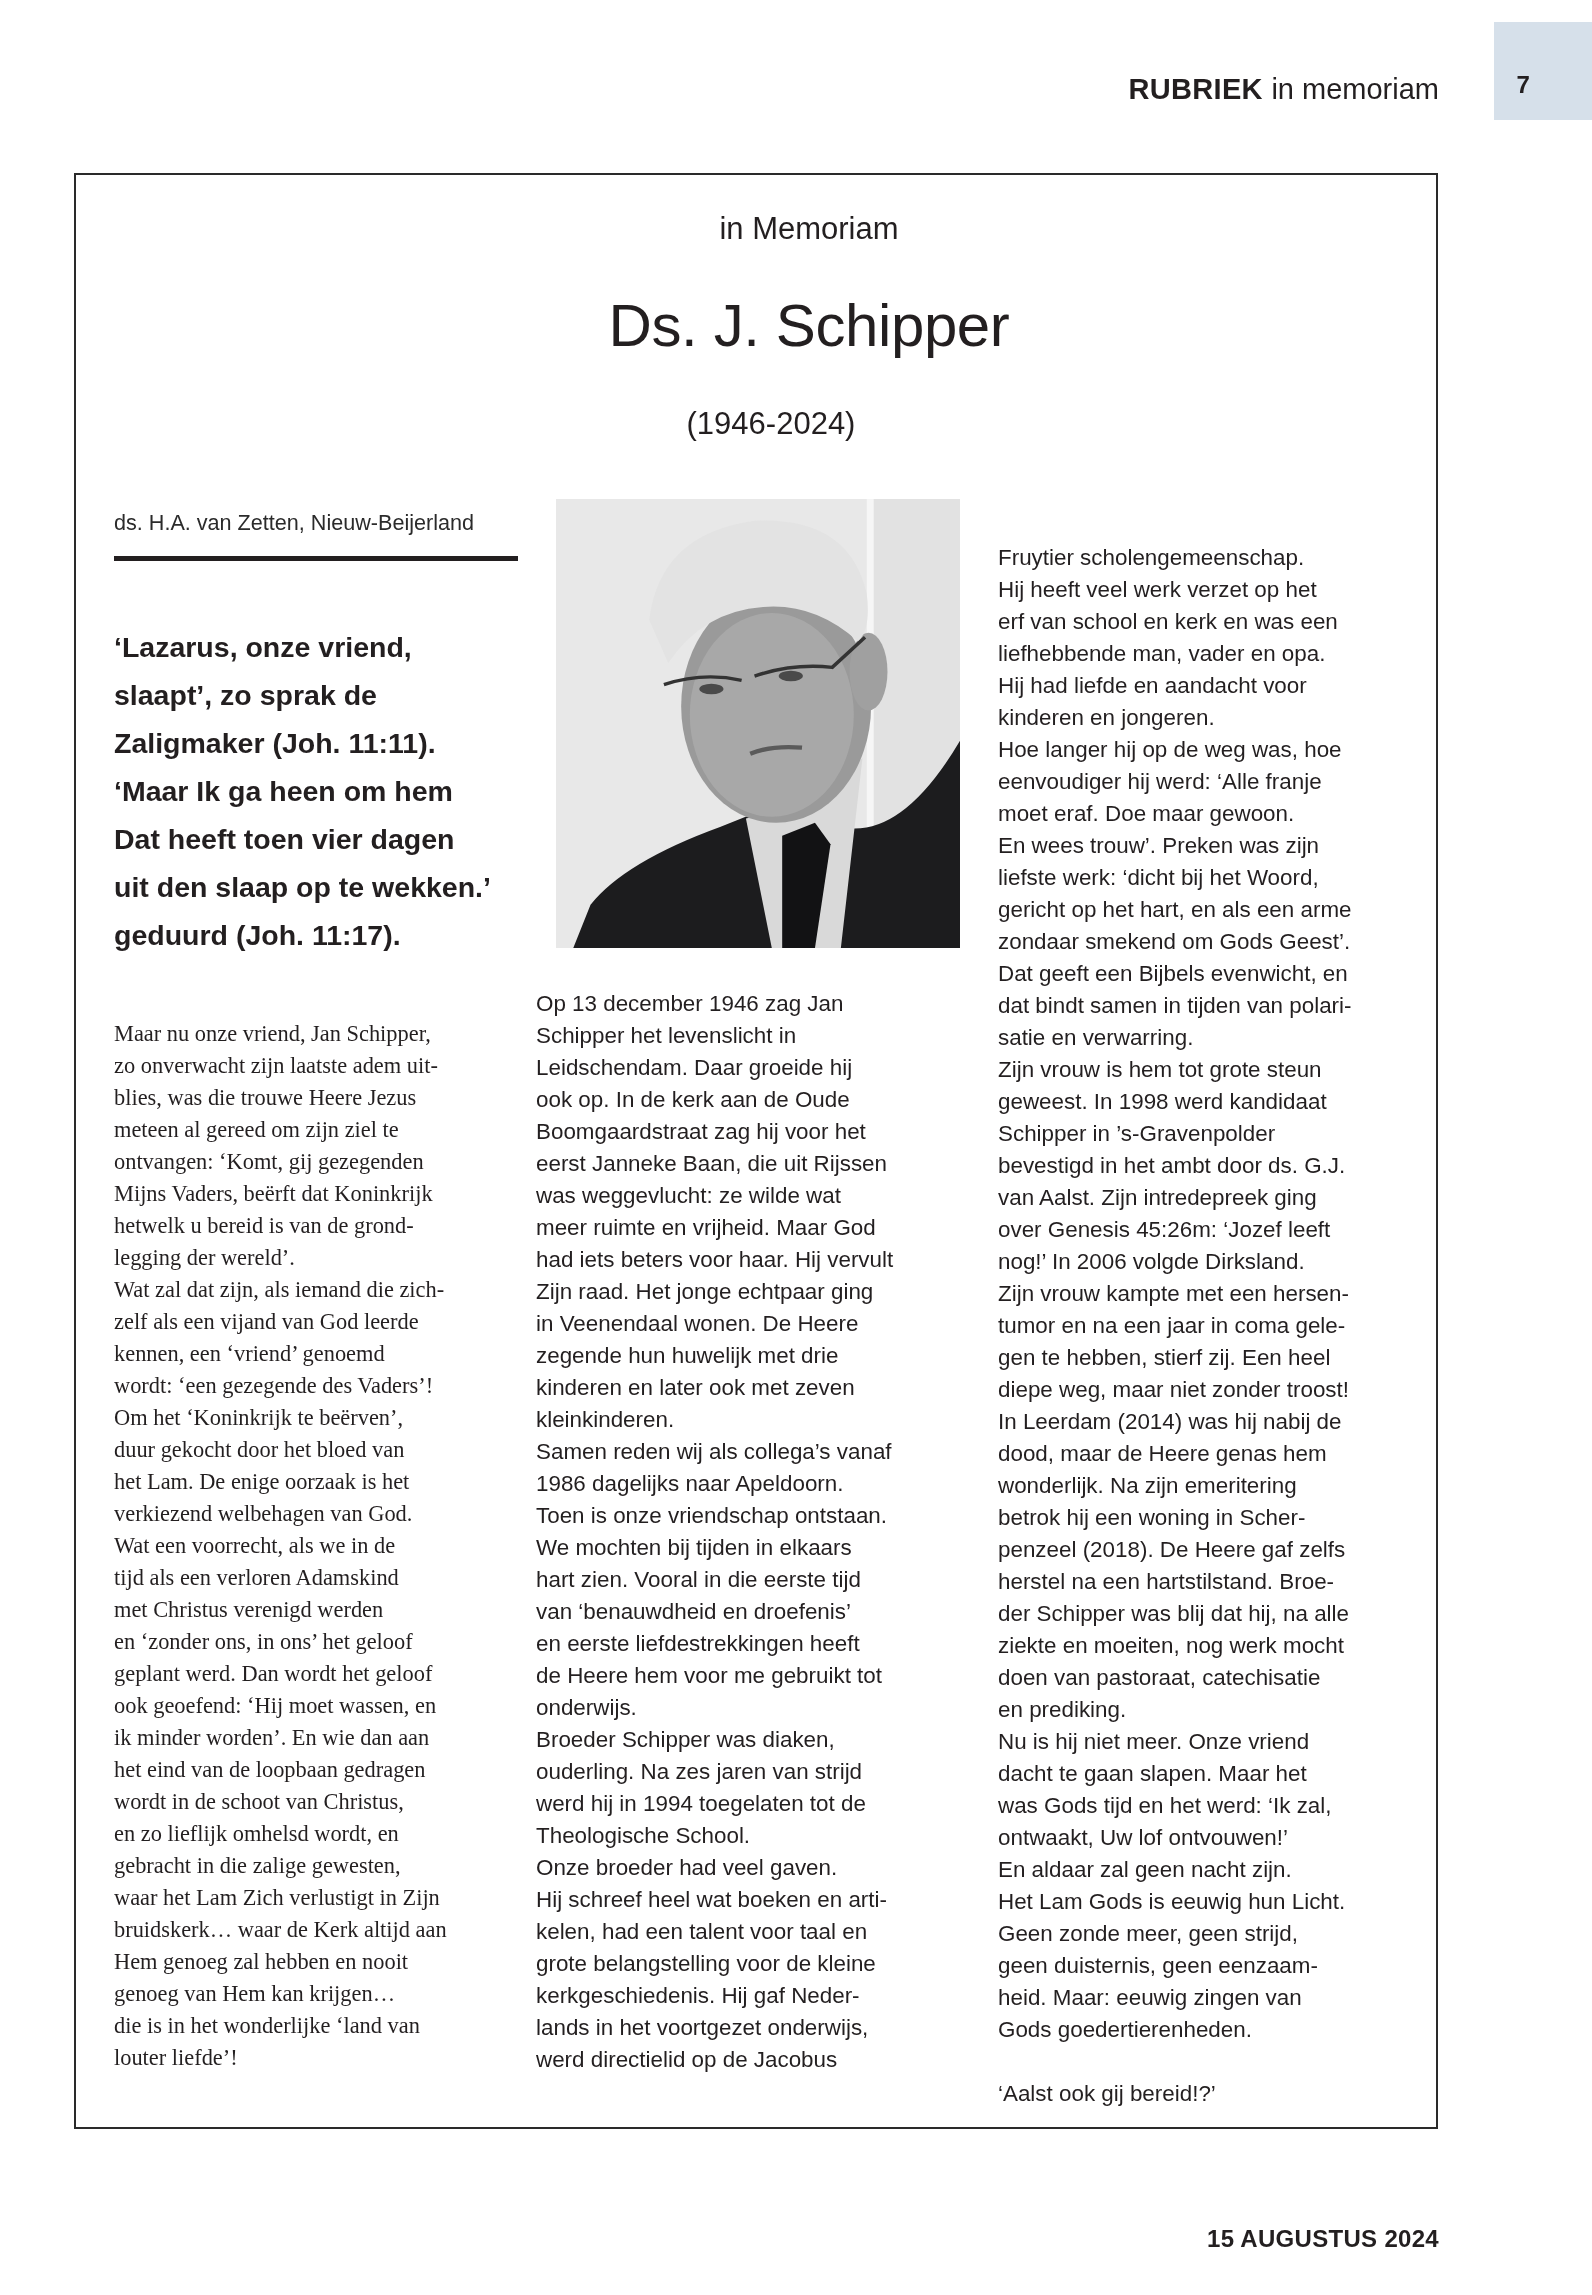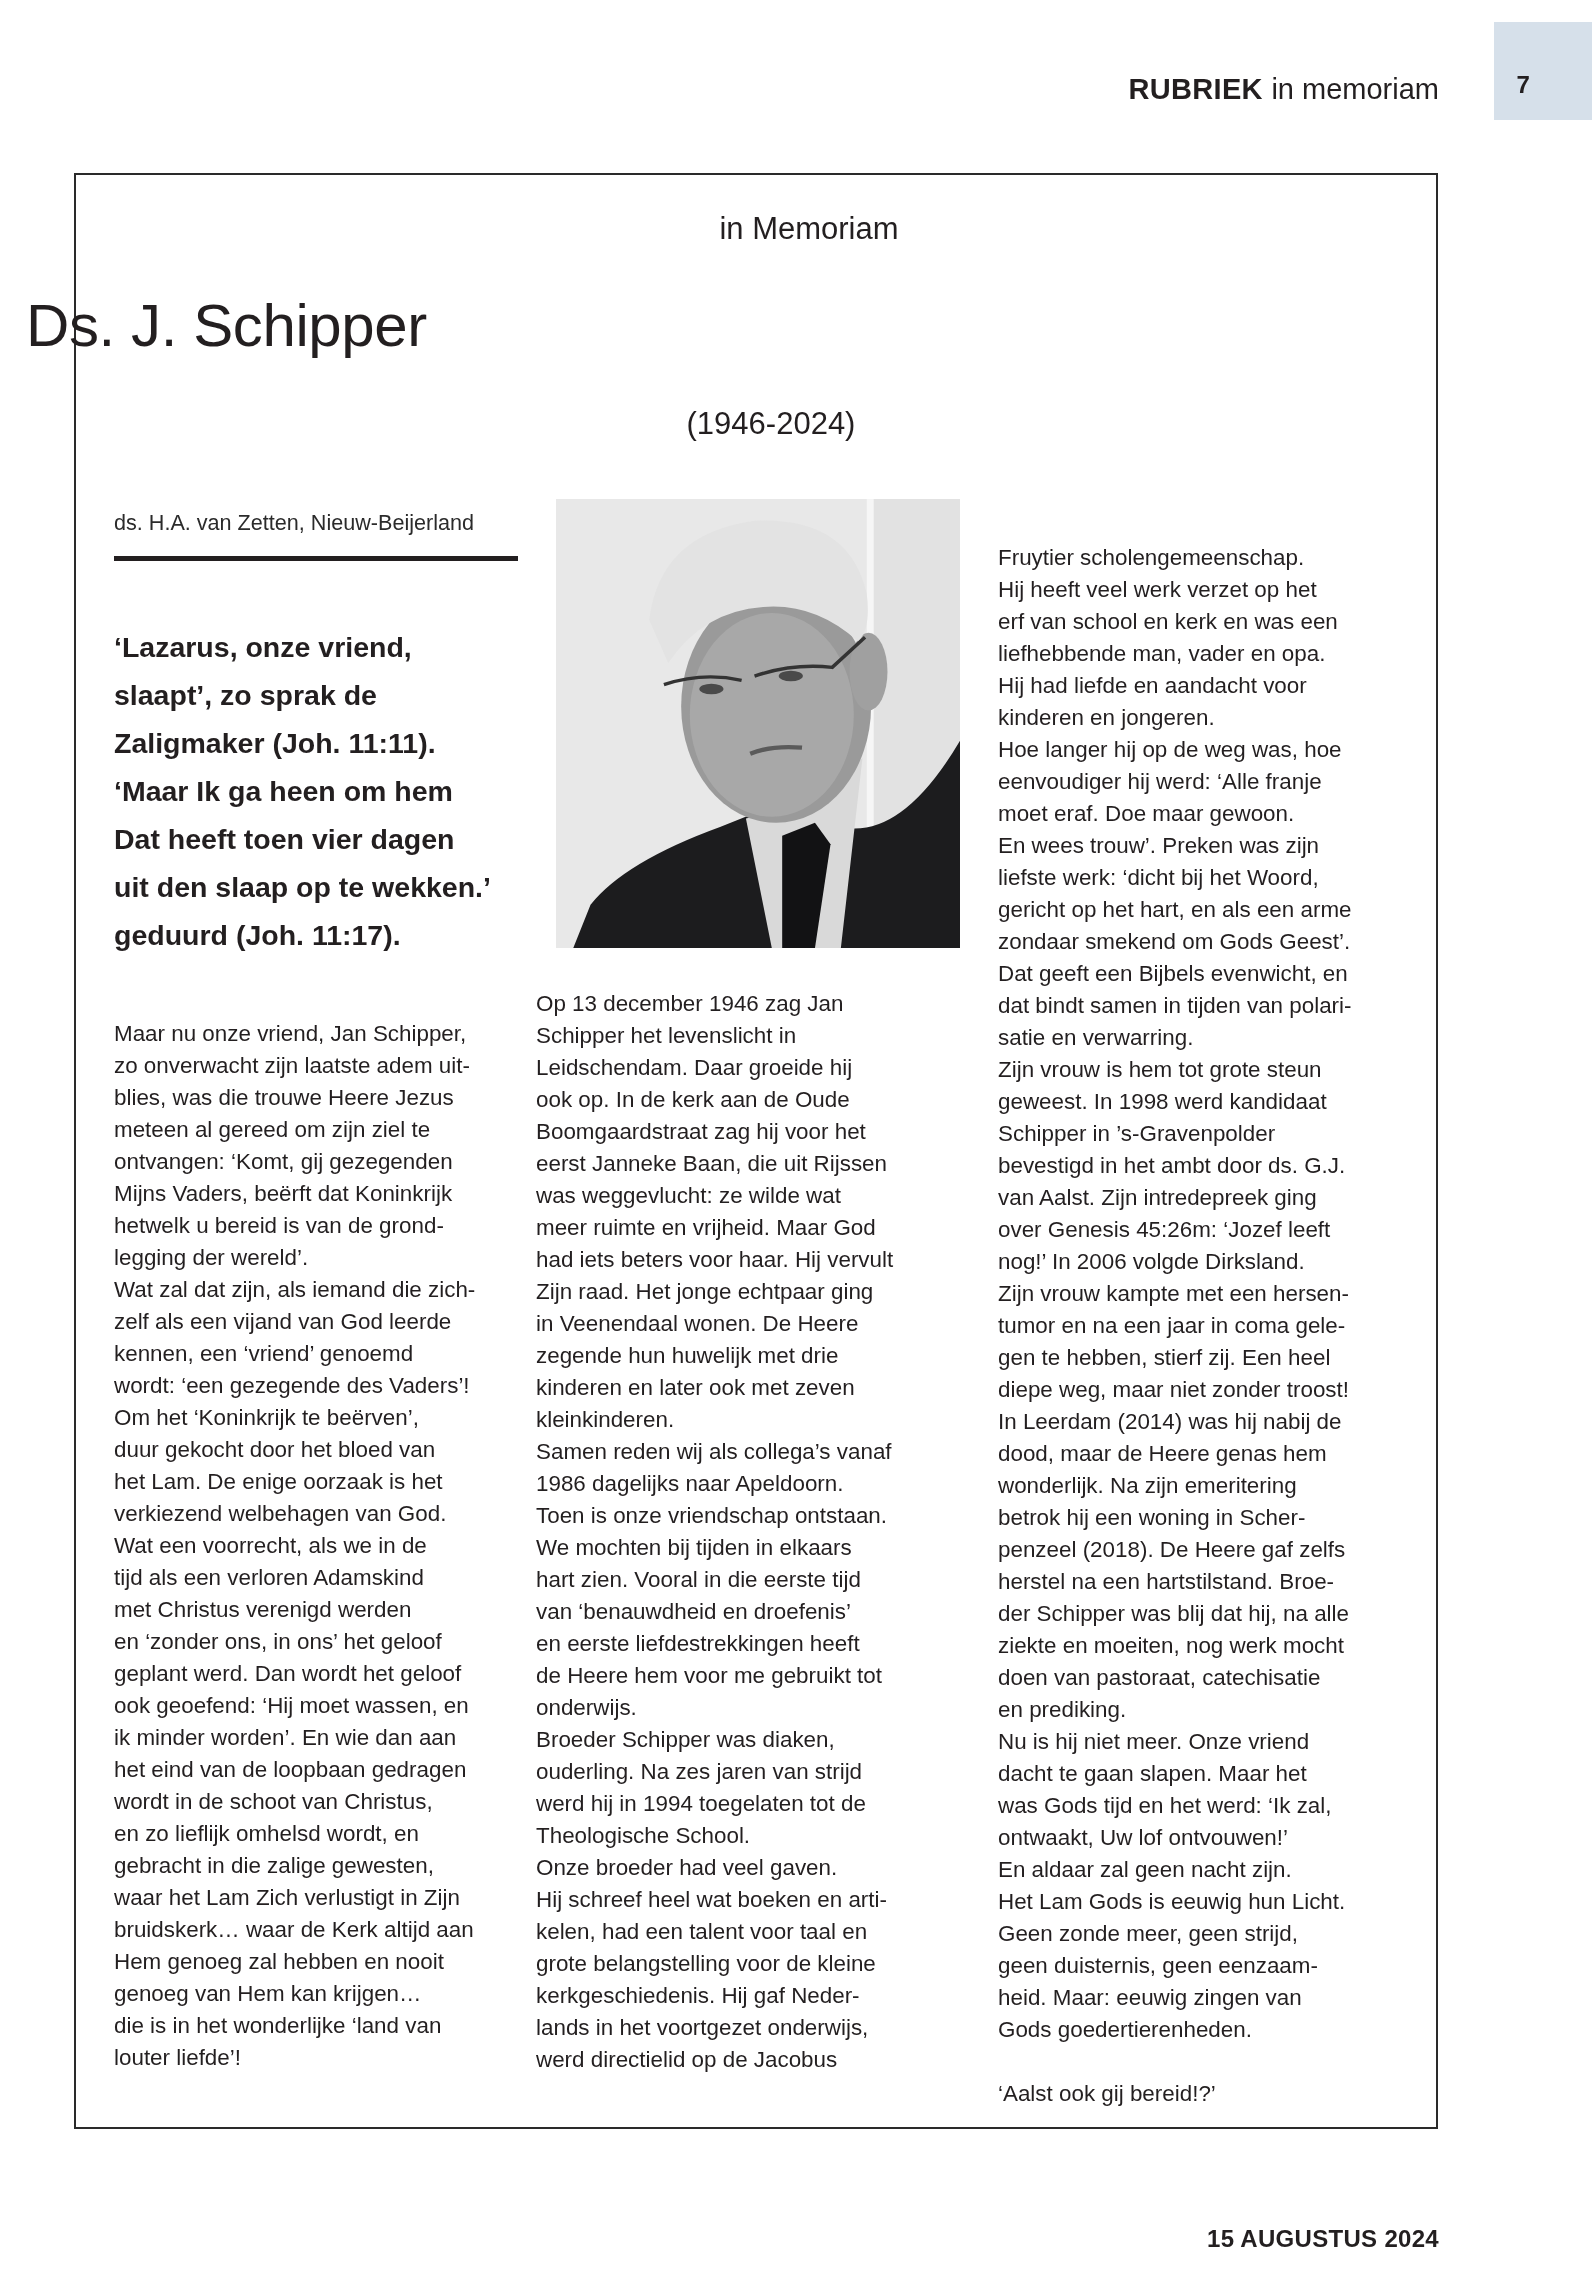--- a/index.html
+++ b/index.html
@@ -6,28 +6,28 @@
   body { width: 1592px; height: 2295px; position: relative; overflow: hidden;
          font-family: "Liberation Sans", "DejaVu Sans", sans-serif; color: #231f20; }
   .header { position: absolute; top: 73px; right: 153px; font-size: 29px; white-space: nowrap; }
   .header .rubriek { font-weight: bold; letter-spacing: 0.3px; }
   .header .section { margin-left: 8.6px; }
   .page-tab { position: absolute; left: 1494px; top: 21.6px; width: 98px; height: 98px; background: #d6e0ea; }
   .page-tab span { position: absolute; left: 22.4px; top: 49px; font-size: 24px; font-weight: bold; }
   .frame { position: absolute; left: 74px; top: 173px; width: 1360px; height: 1952px;
            border: 2.6px solid #2a2a2a; box-sizing: content-box; }
   .kicker { position: absolute; top: 211px; left: 0; width: 1592px; text-align: center; font-size: 31px; padding-left: 26px; box-sizing: border-box; }
-  .title { position: absolute; top: 291px; left: 0; width: 1592px; font-size: 60px; padding-left: 26px; box-sizing: border-box; letter-spacing: -0.4px; }
+  .title { position: absolute; top: 291px; left: 0; width: 1592px; text-align: center; font-size: 60px; padding-left: 26px; box-sizing: border-box; letter-spacing: -0.4px; }
   .years { position: absolute; top: 406px; left: 0; width: 1516px; text-align: center; font-size: 31px; padding-left: 26px; box-sizing: border-box; }
   .author { position: absolute; left: 114px; top: 510px; font-size: 21.6px; color: #2b2b2b; white-space: nowrap; }
   .author-rule { position: absolute; left: 114px; top: 556px; width: 404px; height: 5.2px; background: #231f20; }
   .quote { position: absolute; left: 114px; top: 623px; width: 423px; font-size: 28.5px; font-weight: bold; line-height: 48px; }
   .quote div, .col div { white-space: nowrap; }
   .col { position: absolute; font-size: 22.4px; line-height: 32px; color: #231f20; }
-  .col-1 { left: 114px; top: 1018px; }
+  .col-1 { left: 114px; top: 1018px; font-family: Liberation Serif, serif; }
   .col-2 { left: 536px; top: 988px; }
   .col-3 { left: 998px; top: 505px; margin-top: 37px; }
   .gap { height: 32px; }
   .photo { position: absolute; left: 556px; top: 499px; width: 404px; height: 449px; overflow: hidden;
            background: linear-gradient(90deg, #e6e6e6 0%, #ececec 70%, #dcdcdc 75%, #e9e9e9 100%); }
   .footer { position: absolute; right: 153px; top: 2189px; font-size: 24px; font-weight: bold; letter-spacing: 0.3px; white-space: nowrap; margin-top: 36px; }
 </style>
 </head>
 <body>
 

